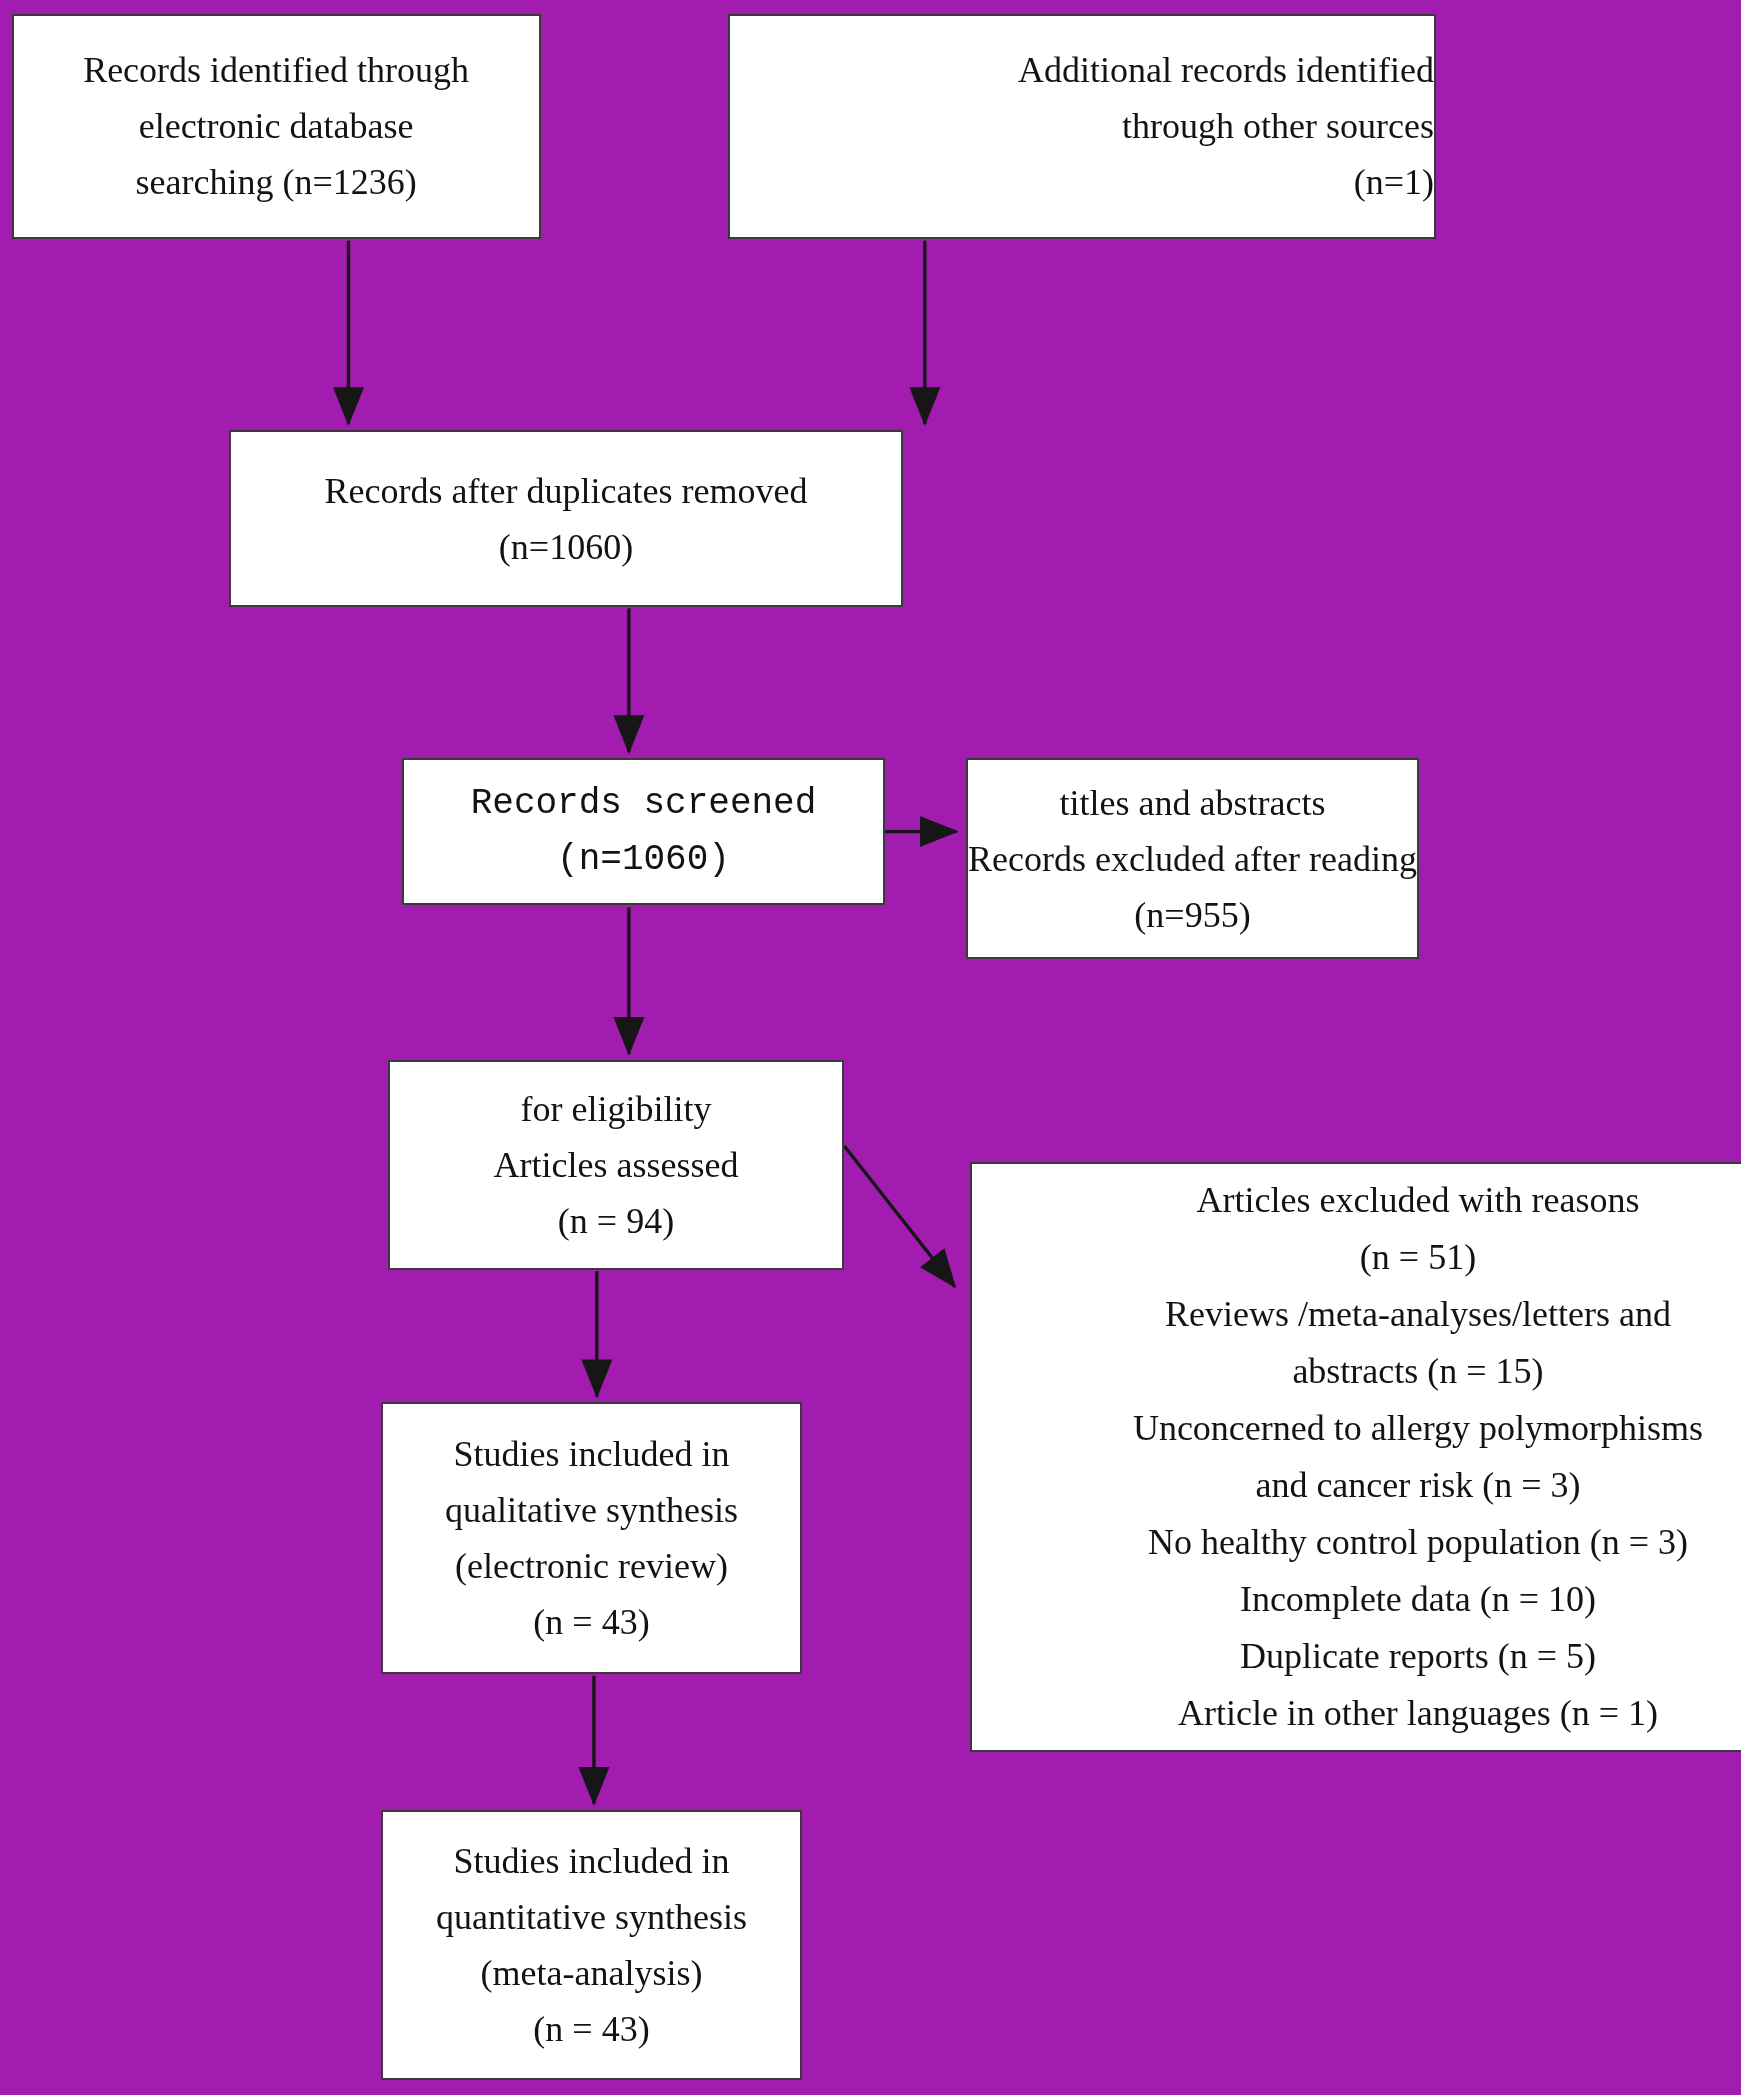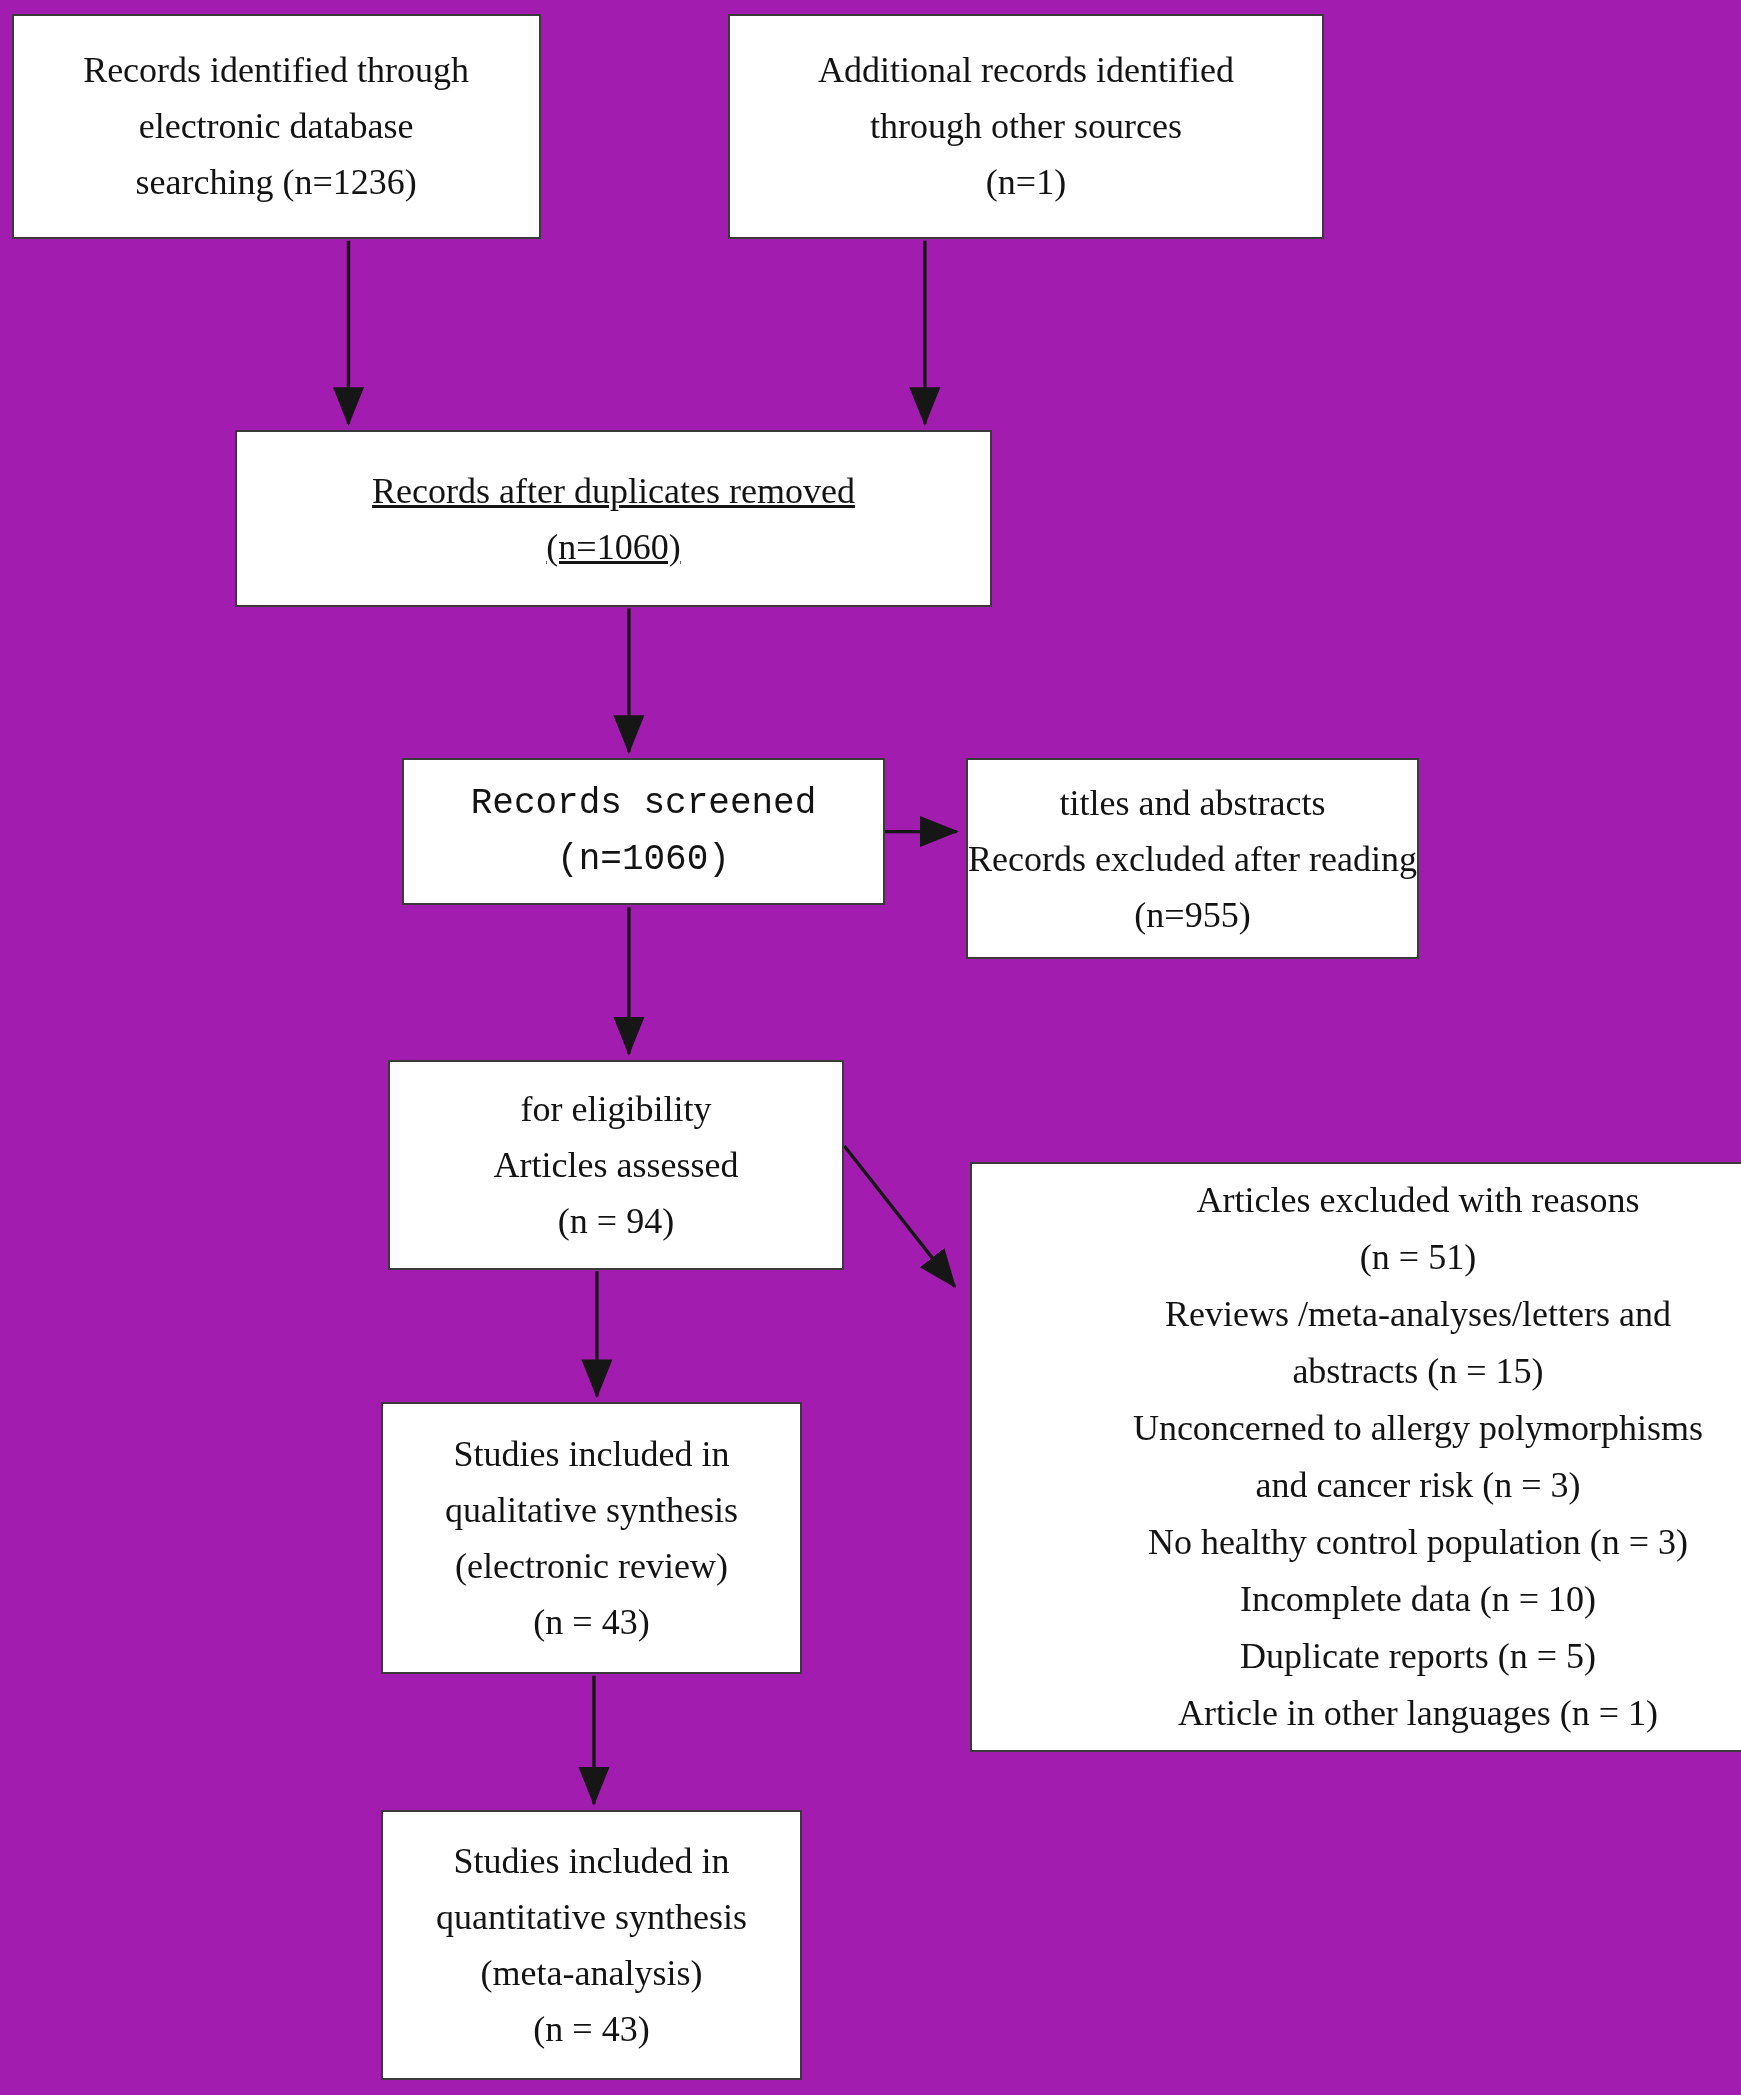--- a/index.html
+++ b/index.html
@@ -36,22 +36,22 @@
     align-items: center;
     text-align: center;
     font-size: 36px;
     line-height: 56px;
   }
   .box .line {
     width: 100%;
     white-space: nowrap;
   }
   #box-identified          { left: 11.6px;   top: 13.6px;   width: 529px; height: 225px; }
-  #box-additional          { left: 728px;  top: 13.6px;   width: 596px; height: 225px; }
-  #box-duplicates-removed  { left: 235px;  top: 430px;  width: 757px; height: 177px; text-decoration: underline; }
+  #box-additional          { left: 728px;  top: 13.6px;   width: 708px; height: 225px; text-align: right; }
+  #box-duplicates-removed  { left: 229px;  top: 430px;  width: 674px; height: 177px; }
   #box-screened            { left: 402px;  top: 758px;  width: 483px; height: 147px; font-family: Liberation Mono, monospace; }
   #box-excluded-screening  { left: 966px;  top: 758px;  width: 453px; height: 201px; }
   #box-assessed            { left: 388px;  top: 1060px; width: 456px; height: 210px; }
   #box-excluded-eligibility{ left: 970px; top: 1162px; width: 896px; height: 590px; line-height: 57px; }
   #box-qualitative         { left: 381px;  top: 1402px; width: 421px; height: 272px; }
   #box-quantitative        { left: 381px;  top: 1810px; width: 421px; height: 270px; }
 </style>
 </head>
 <body>
 

